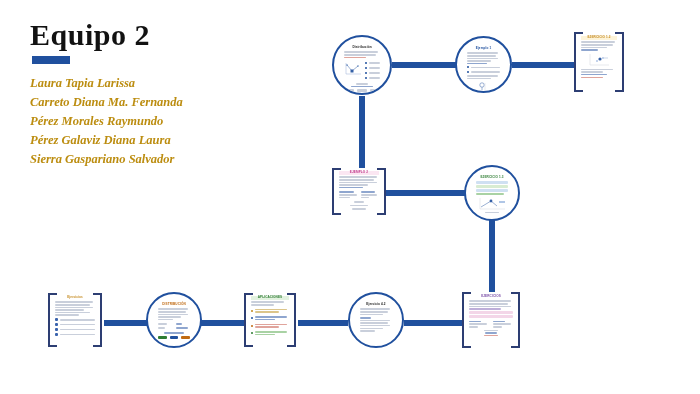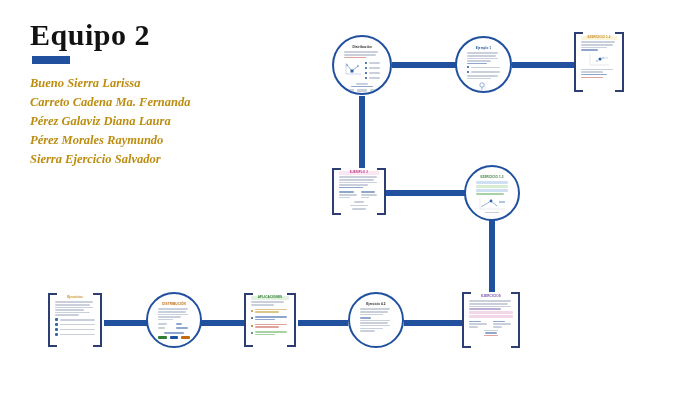--- a/index.html
+++ b/index.html
@@ -49,25 +49,25 @@
   .s-center{display:flex;justify-content:center;gap:3px;margin-top:2px;}
   .s-chip{height:3px;width:14px;border-radius:1px;}
 </style>
 </head>
 <body>
 
 <div id="title-block">
   <div id="page-title">Equipo 2</div>
   <div id="title-rule"></div>
   <div>
-    <div class="member">Bueno Sierra Larissa</div>
-    <div class="member">Carreto Cadena Ma. Fernanda</div>
+    <div class="member">Laura Tapia Larissa</div>
+    <div class="member">Carreto Diana Ma. Fernanda</div>
+    <div class="member">Pérez Morales Raymundo</div>
     <div class="member">Pérez Galaviz Diana Laura</div>
-    <div class="member">Pérez Morales Raymundo</div>
-    <div class="member">Sierra Ejercicio Salvador</div>
+    <div class="member">Sierra Gaspariano Salvador</div>
   </div>
 </div>
 
 <div class="conn" style="left:392px;top:62px;width:68px;height:6px;"></div>
 <div class="conn" style="left:512px;top:62px;width:62px;height:6px;"></div>
 <div class="conn" style="left:359px;top:96px;width:6px;height:76px;"></div>
 <div class="conn" style="left:386px;top:190px;width:82px;height:6px;"></div>
 <div class="conn" style="left:489px;top:218px;width:6px;height:80px;"></div>
 <div class="conn" style="left:104px;top:320px;width:52px;height:6px;"></div>
 <div class="conn" style="left:200px;top:320px;width:46px;height:6px;"></div>

